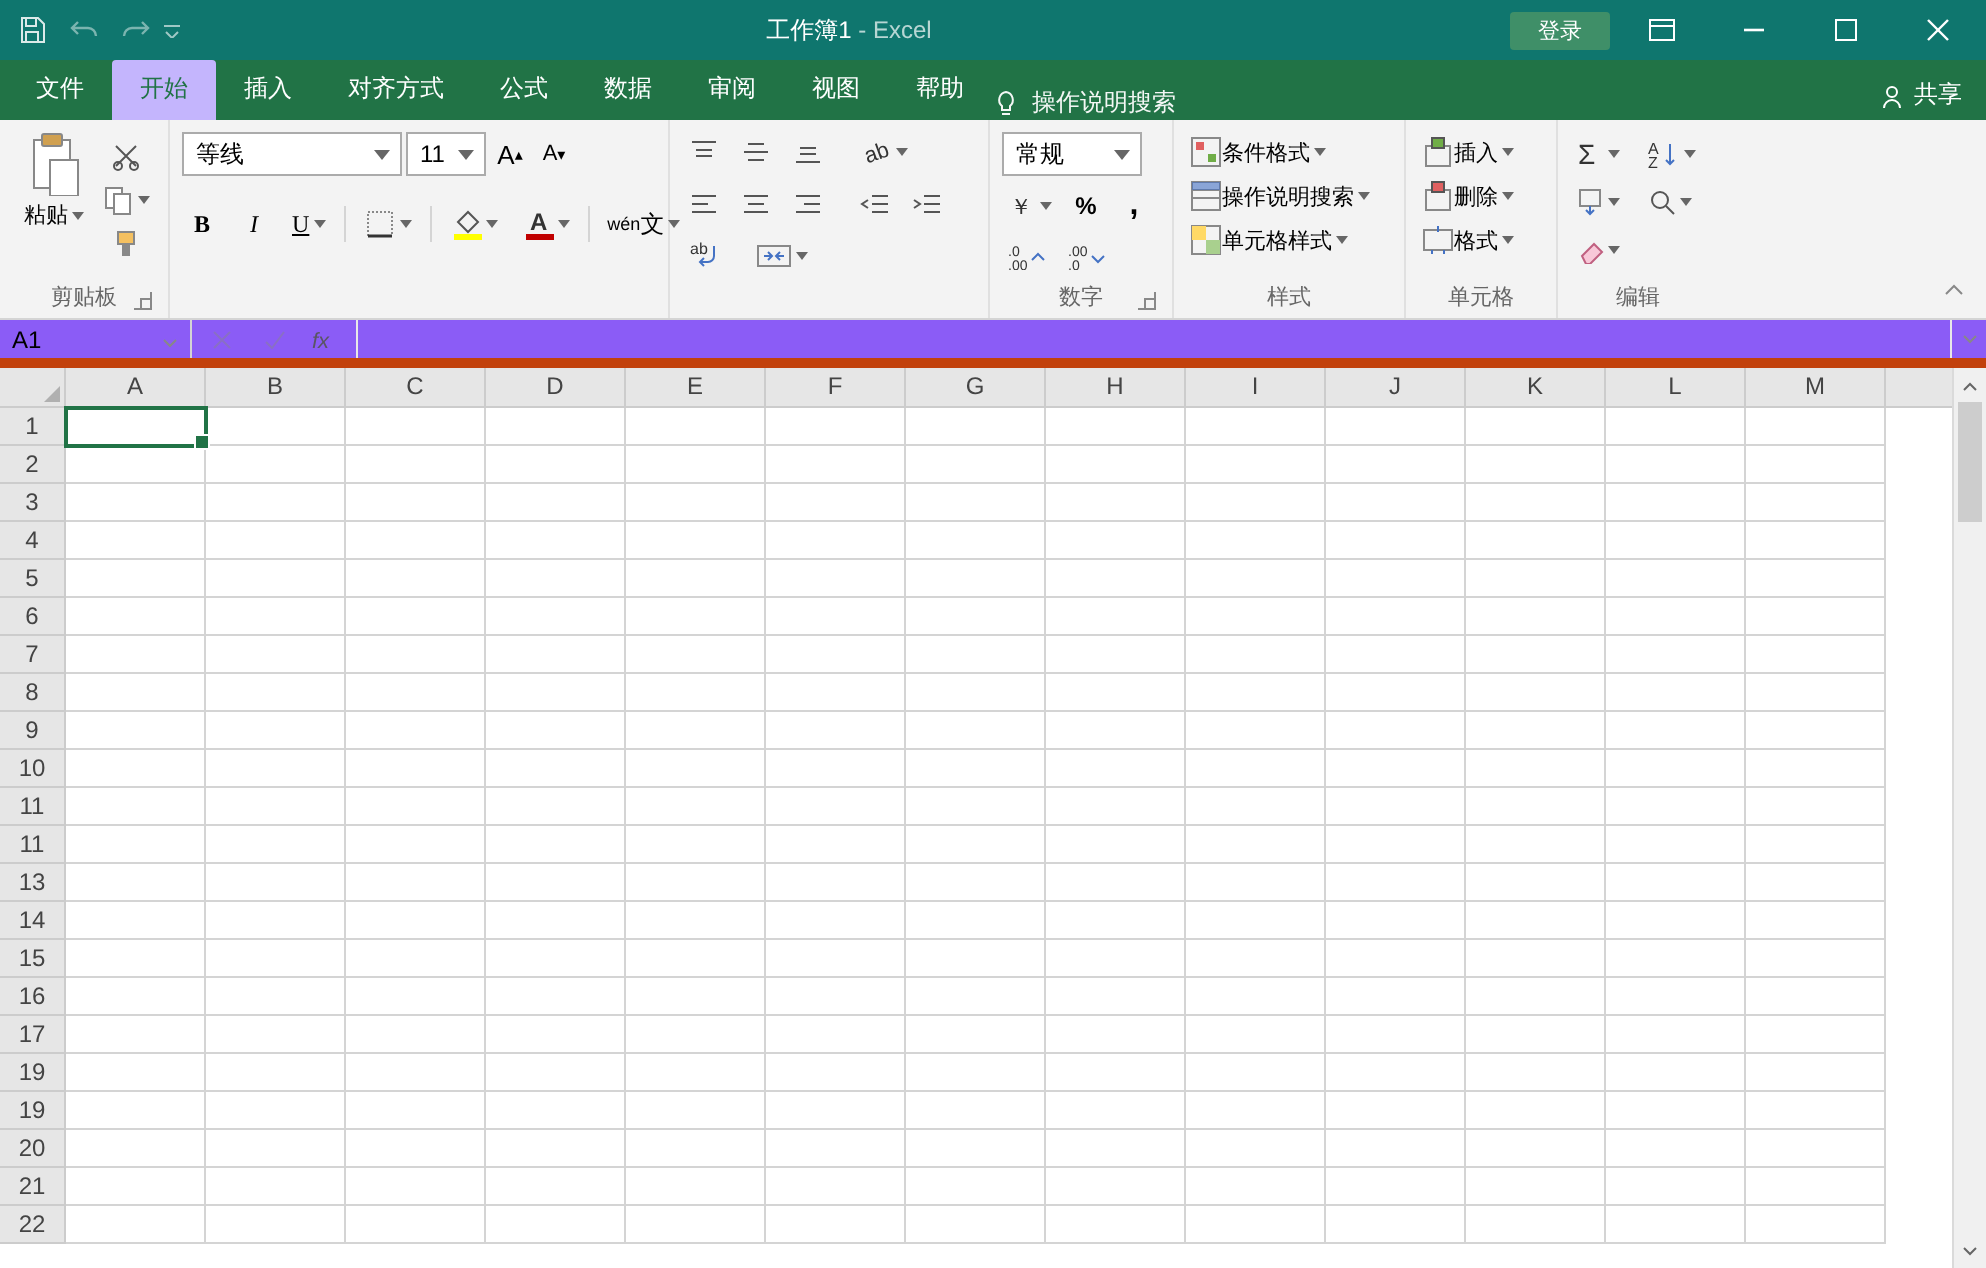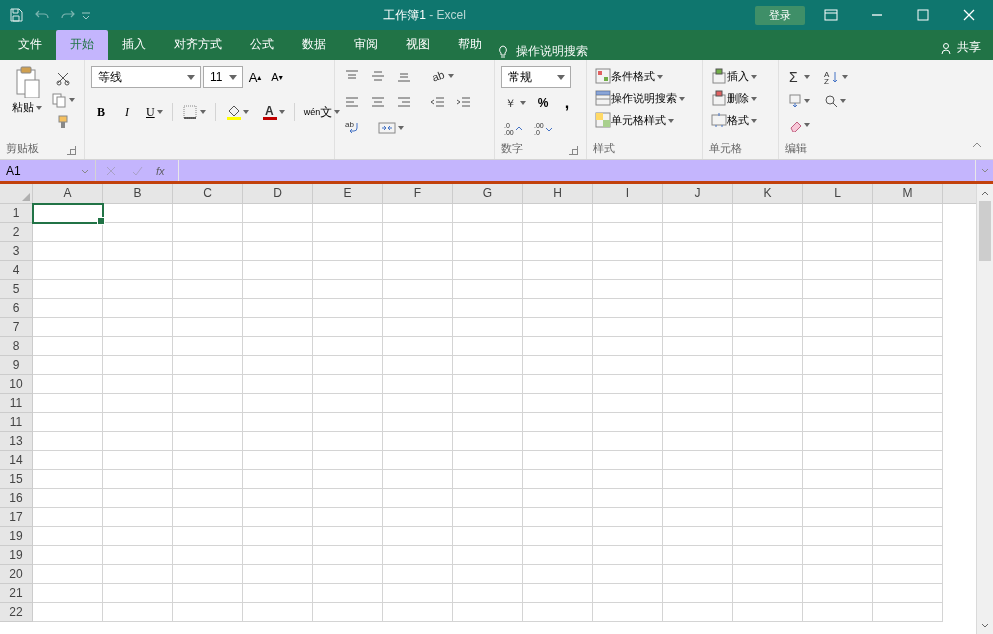--- a/index.html
+++ b/index.html
@@ -25,21 +25,21 @@
     .tab.file { }
     .tab.active { background: #c4b5fd; color: #217346; font-weight: 400; border-radius: 2px 2px 0 0; }
     .tabbar-right { margin-left: auto; display:flex; align-items:flex-start; padding: 0 12px 4px 0; gap:12px; }
     .tell-me { display:flex; align-items:center; gap:6px; opacity:.95; font-size:12px; }
     .share { display:flex; align-items:center; gap:4px; font-size:12px; }
     
     
     .ribbon { height: 100px; background: #f3f3f3; border-bottom: 1px solid #d4d4d4; display: flex; position: relative; }
     .group { border-right: 1px solid #e0e0e0; padding: 4px 6px 0; display:flex; flex-direction:column; }
     .group-ctl { flex:1; display:flex; align-items:flex-start; }
-    .group-label { text-align:left; font-size:11px; color:#666; padding: 2px 0 3px; position:relative; }
+    .group-label { text-align:center; font-size:11px; color:#666; padding: 2px 0 3px; position:relative; }
     .group-label.withdlg::after { content:""; position:absolute; right:2px; bottom:4px; width:8px; height:8px; border-right:1px solid #888; border-bottom:1px solid #888; }
     .group-label.withdlg::before { content:""; position:absolute; right:3px; bottom:5px; width:4px; height:4px; border-left:1px solid #888; border-top:1px solid #888; }
     .ctl-btn { display:flex; align-items:center; justify-content:center; padding:2px 3px; min-width:20px; min-height:20px; }
     .ctl-btn svg { display:block; }
     .dd-arrow::after { content:""; display:inline-block; border-top:4px solid #666; border-left:3px solid transparent; border-right:3px solid transparent; margin-left:2px; vertical-align:middle; }
     .vstack { display:flex; flex-direction:column; gap:2px; }
     .hstack { display:flex; flex-direction:row; gap:2px; align-items:center; }
     
     .clipboard-big { display:flex; flex-direction:column; align-items:center; width:42px; padding-top:2px;}
     .clipboard-big .label { font-size:11px; margin-top:2px; }
@@ -49,21 +49,21 @@
     .size-combo { width:40px; }
     
     .numfmt-combo { width:70px; height:22px; border:1px solid #ababab; background:#fff; display:flex; align-items:center; padding:0 18px 0 6px; font-size:12px; position:relative;}
     .numfmt-combo::after { content:""; position:absolute; right:5px; top:8px; border-top:5px solid #666; border-left:4px solid transparent; border-right:4px solid transparent;}
     
     .style-item { display:flex; align-items:center; gap:0; padding:1px 2px; font-size:11px; white-space:nowrap; }
     
     .collapse-ribbon { position:absolute; right:8px; bottom:6px; width:14px; height:14px; }
     
     
-    .formulabar { height: 24px; border-bottom: 3px solid #c2410c; display:flex; align-items:stretch; background:#c4b5fd; }
+    .formulabar { height: 24px; border-bottom: 5px solid #c2410c; display:flex; align-items:stretch; background:#8b5cf6; }
     .namebox { width:96px; border-right:1px solid #d4d4d4; display:flex; align-items:center; padding:0 6px; font-size:12px; position:relative;}
     .namebox-dd { position:absolute; right:2px; top:4px; width:16px; height:16px; display:flex; align-items:center; justify-content:center;}
     .fb-btns { display:flex; align-items:center; padding:0 6px; gap:8px; border-right:1px solid #e8e8e8; }
     .fb-btn { width:18px; height:18px; display:flex; align-items:center; justify-content:center; opacity:.45;}
     .fb-input { flex:1; padding:0 6px; display:flex; align-items:center; }
     .fb-expand { width:18px; display:flex; align-items:center; justify-content:center; border-left:1px solid #e8e8e8;}
     
     
     .sheet { position:relative; height: calc(634px - 30px - 30px - 100px - 24px); overflow:hidden; }
     .sel-all { position:absolute; left:0; top:0; width:33px; height:20px; background:#e6e6e6; border-right:1px solid #ccc; border-bottom:1px solid #ccc; }

